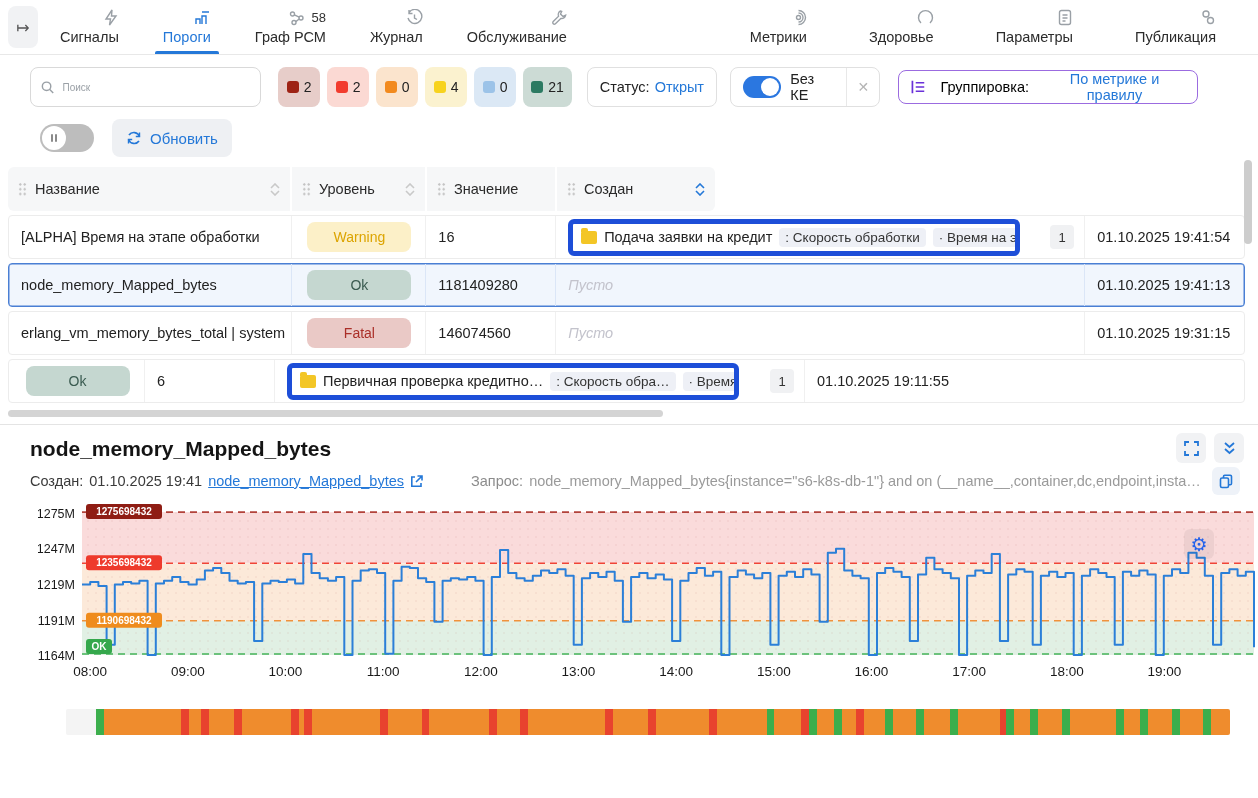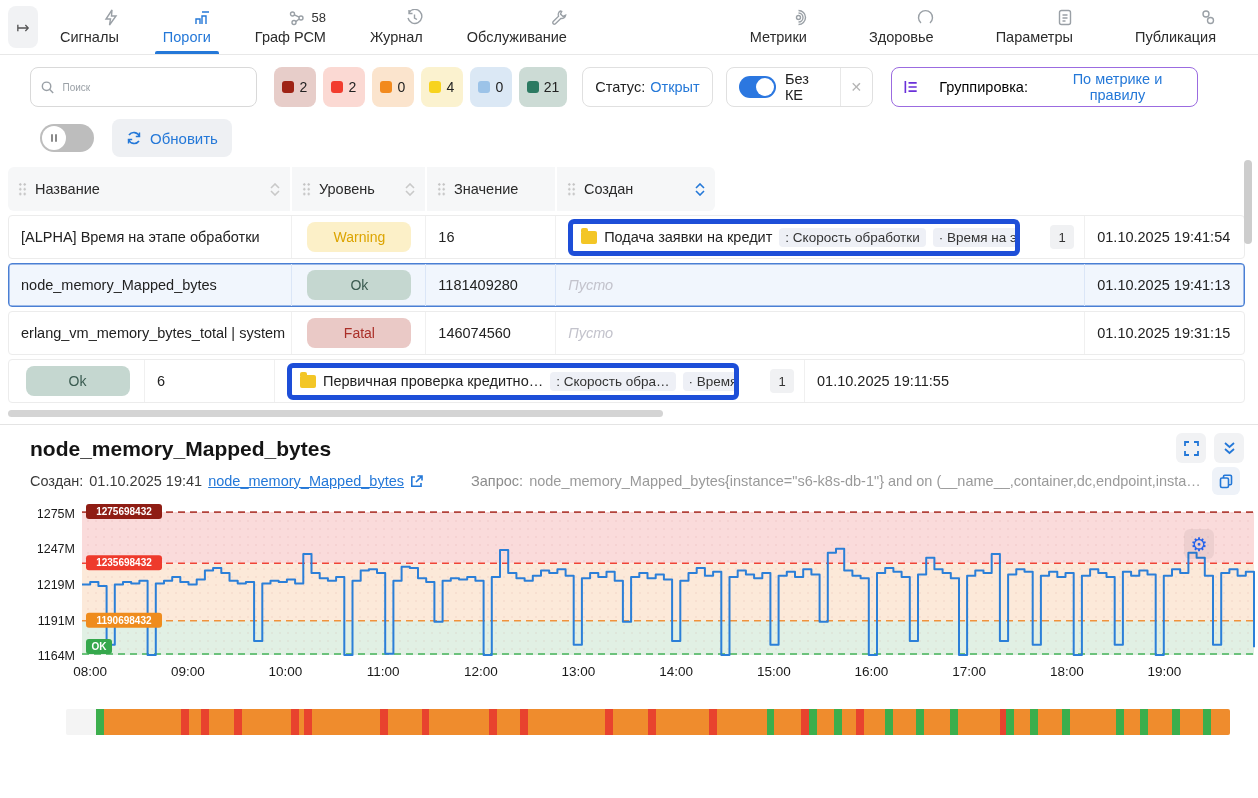--- a/index.html
+++ b/index.html
@@ -43,22 +43,22 @@
     padding:0 12px; gap:5px; font-size:14.5px; margin-left:6px; cursor:pointer; }
   .status-box .val { color:#2478d8; }
   .noke-box { height:40px; border:1px solid #e0e0e0; border-radius:8px; display:flex; align-items:center;
     font-size:14.5px; margin-left:4px; }
   .noke-main { display:flex; align-items:center; gap:9px; padding:0 12px; }
   .switch { width:40px; height:22px; background:#2b77e0; border-radius:11px; position:relative; cursor:pointer; }
   .switch .knob { position:absolute; top:2px; right:2px; width:18px; height:18px; background:#fff; border-radius:50%; }
   .noke-x { width:34px; align-self:stretch; display:flex; align-items:center; justify-content:center;
     border-left:1px solid #e8e8e8; color:#b5b5b5; font-size:14px; cursor:pointer; }
   .spacer { flex:1; }
-  .grouping-btn { height:40px; border:1px solid #9b6be0; border-radius:8px; background:#fff; display:flex;
-    align-items:center; gap:22px; padding:0 12px; font-size:14.5px; cursor:pointer; margin-right:30px; }
+  .grouping-btn { height:34px; border:1px solid #9b6be0; border-radius:8px; background:#fff; display:flex;
+    align-items:center; gap:15px; padding:0 12px; font-size:14.5px; cursor:pointer; margin-right:30px; }
   .grouping-btn .val { color:#2478d8; }
 
   
   .action-row { display:flex; align-items:center; gap:18px; padding:8px 30px 10px 40px; }
   .pause-toggle { width:54px; height:28px; background:#bdbdbd; border-radius:14px; position:relative; cursor:pointer; }
   .pause-knob { position:absolute; left:2px; top:2px; width:24px; height:24px; background:#fff; border-radius:50%;
     display:flex; align-items:center; justify-content:center; gap:2px; }
   .pause-knob b { width:2px; height:8px; background:#8a8a8a; border-radius:1px; }
   .refresh-btn { height:38px; background:#eef0f3; border:none; border-radius:8px; display:flex; align-items:center;
     gap:8px; padding:0 14px; font-size:15px; color:#2478d8; cursor:pointer; }

